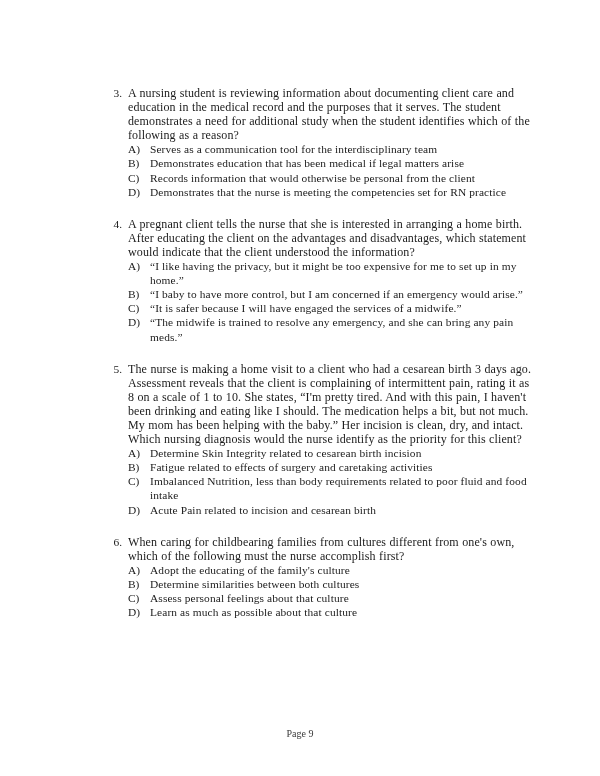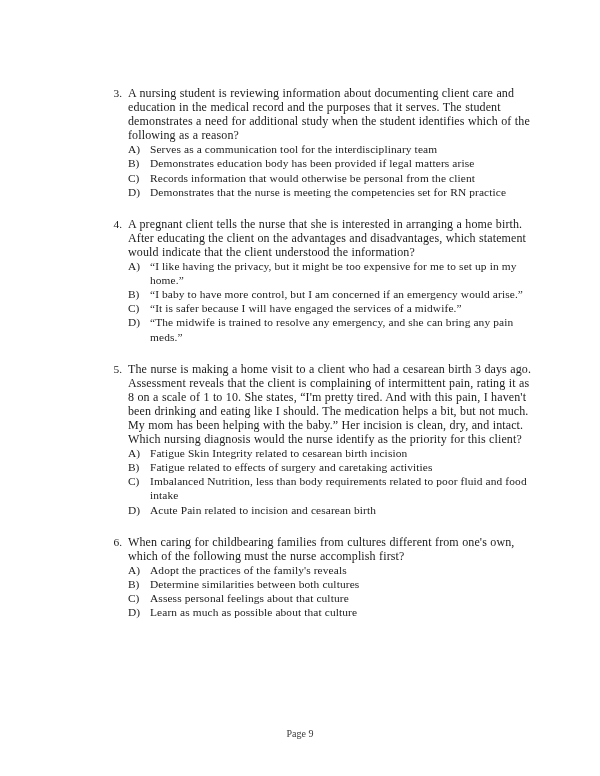--- a/index.html
+++ b/index.html
@@ -98,21 +98,21 @@
         <div class="q-num">3.</div>
         <div class="q-stem">A nursing student is reviewing information about documenting client care and education in the medical record and the purposes that it serves. The student demonstrates a need for additional study when the student identifies which of the following as a reason?</div>
       </div>
       <div class="options">
         <div class="option">
           <div class="opt-letter">A)</div>
           <div class="opt-text">Serves as a communication tool for the interdisciplinary team</div>
         </div>
         <div class="option">
           <div class="opt-letter">B)</div>
-          <div class="opt-text">Demonstrates education body has been provided if legal matters arise</div>
+          <div class="opt-text">Demonstrates education that has been medical if legal matters arise</div>
         </div>
         <div class="option">
           <div class="opt-letter">C)</div>
           <div class="opt-text">Records information that would otherwise be personal from the client</div>
         </div>
         <div class="option">
           <div class="opt-letter">D)</div>
           <div class="opt-text">Demonstrates that the nurse is meeting the competencies set for RN practice</div>
         </div>
       </div>
@@ -144,21 +144,21 @@
     </div>
 
     <div class="question">
       <div class="q-row">
         <div class="q-num">5.</div>
         <div class="q-stem">The nurse is making a home visit to a client who had a cesarean birth 3 days ago. Assessment reveals that the client is complaining of intermittent pain, rating it as 8 on a scale of 1 to 10. She states, “I'm pretty tired. And with this pain, I haven't been drinking and eating like I should. The medication helps a bit, but not much. My mom has been helping with the baby.” Her incision is clean, dry, and intact. Which nursing diagnosis would the nurse identify as the priority for this client?</div>
       </div>
       <div class="options">
         <div class="option">
           <div class="opt-letter">A)</div>
-          <div class="opt-text">Fatigue Skin Integrity related to cesarean birth incision</div>
+          <div class="opt-text">Determine Skin Integrity related to cesarean birth incision</div>
         </div>
         <div class="option">
           <div class="opt-letter">B)</div>
           <div class="opt-text">Fatigue related to effects of surgery and caretaking activities</div>
         </div>
         <div class="option">
           <div class="opt-letter">C)</div>
           <div class="opt-text">Imbalanced Nutrition, less than body requirements related to poor fluid and food intake</div>
         </div>
         <div class="option">
@@ -169,21 +169,21 @@
     </div>
 
     <div class="question">
       <div class="q-row">
         <div class="q-num">6.</div>
         <div class="q-stem">When caring for childbearing families from cultures different from one's own, which of the following must the nurse accomplish first?</div>
       </div>
       <div class="options">
         <div class="option">
           <div class="opt-letter">A)</div>
-          <div class="opt-text">Adopt the practices of the family's reveals</div>
+          <div class="opt-text">Adopt the educating of the family's culture</div>
         </div>
         <div class="option">
           <div class="opt-letter">B)</div>
           <div class="opt-text">Determine similarities between both cultures</div>
         </div>
         <div class="option">
           <div class="opt-letter">C)</div>
           <div class="opt-text">Assess personal feelings about that culture</div>
         </div>
         <div class="option">

